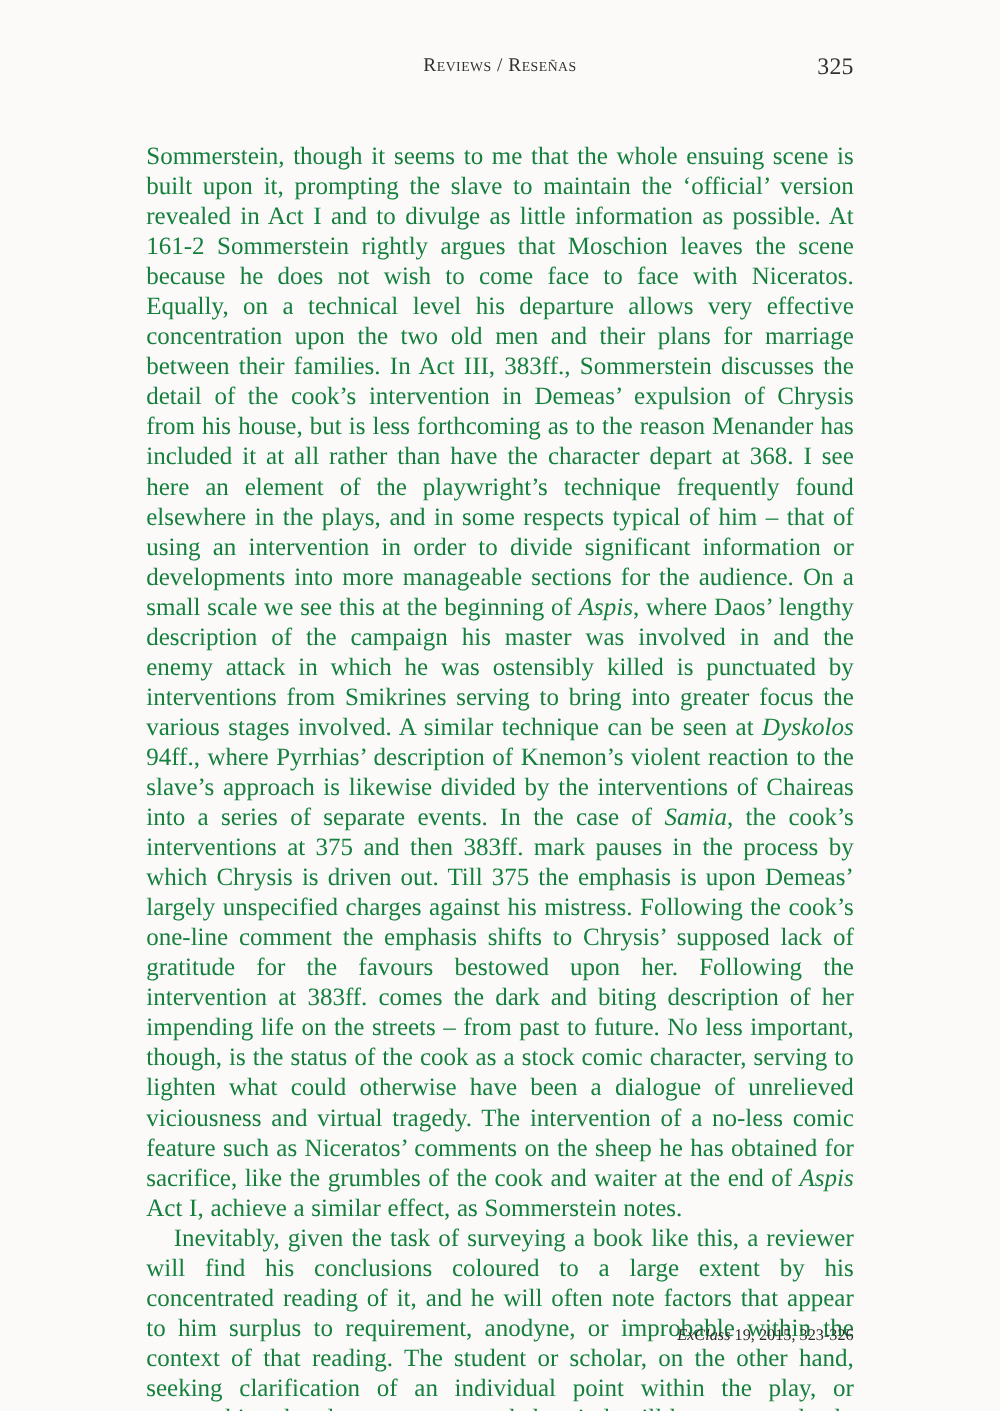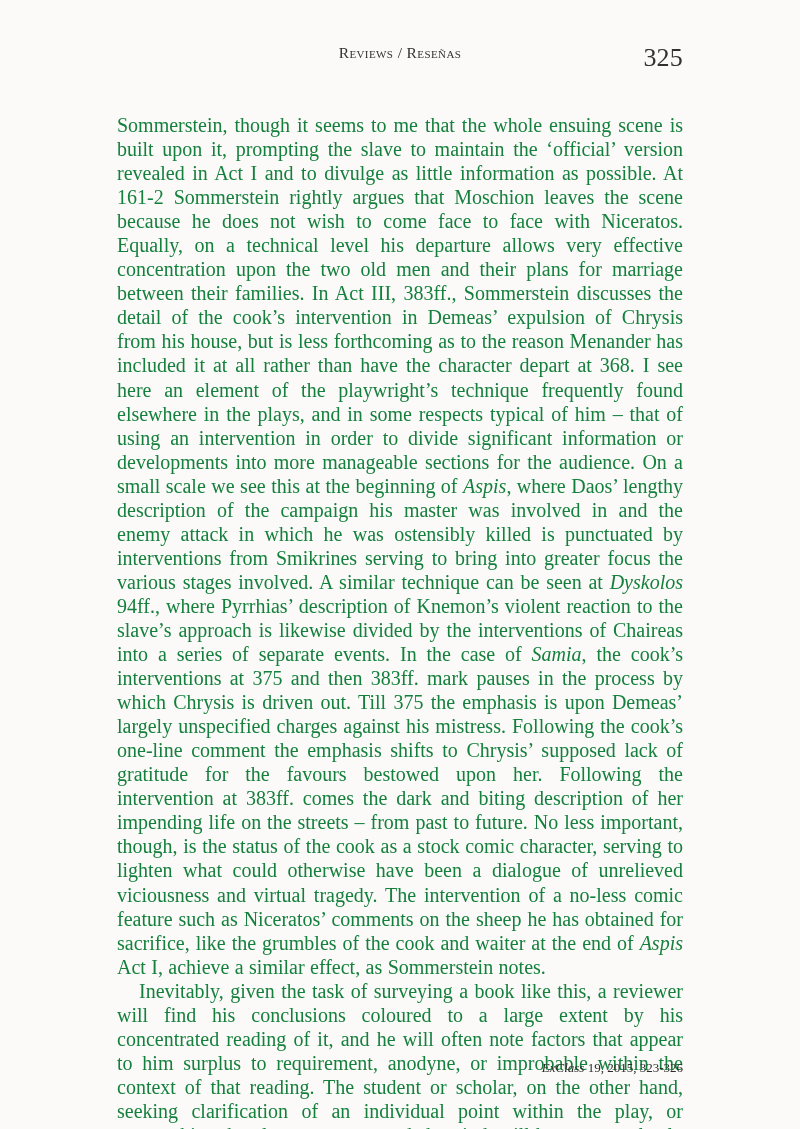--- a/index.html
+++ b/index.html
@@ -39,21 +39,21 @@
     font-variant: small-caps;
     font-size: 15.5px;
     letter-spacing: 0.4px;
     color: #33312f;
     white-space: nowrap;
   }
   .rh-folio {
     position: absolute;
     right: 0;
     top: -1px;
-    font-size: 26px;
+    font-size: 19px;
     color: #33312f;
     letter-spacing: 0.2px;
   }
 
   
   .textblock {
     position: absolute;
     left: 117px;
     top: 113px;
     width: 566px;

